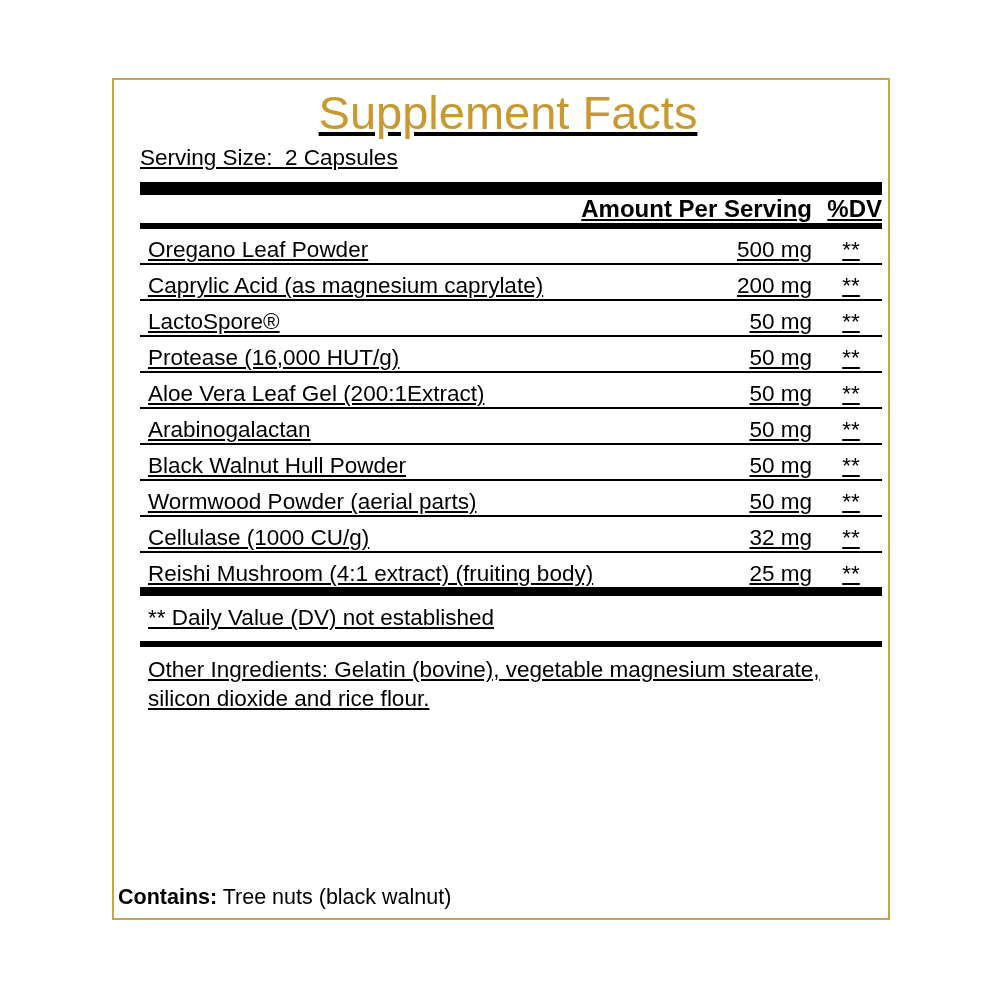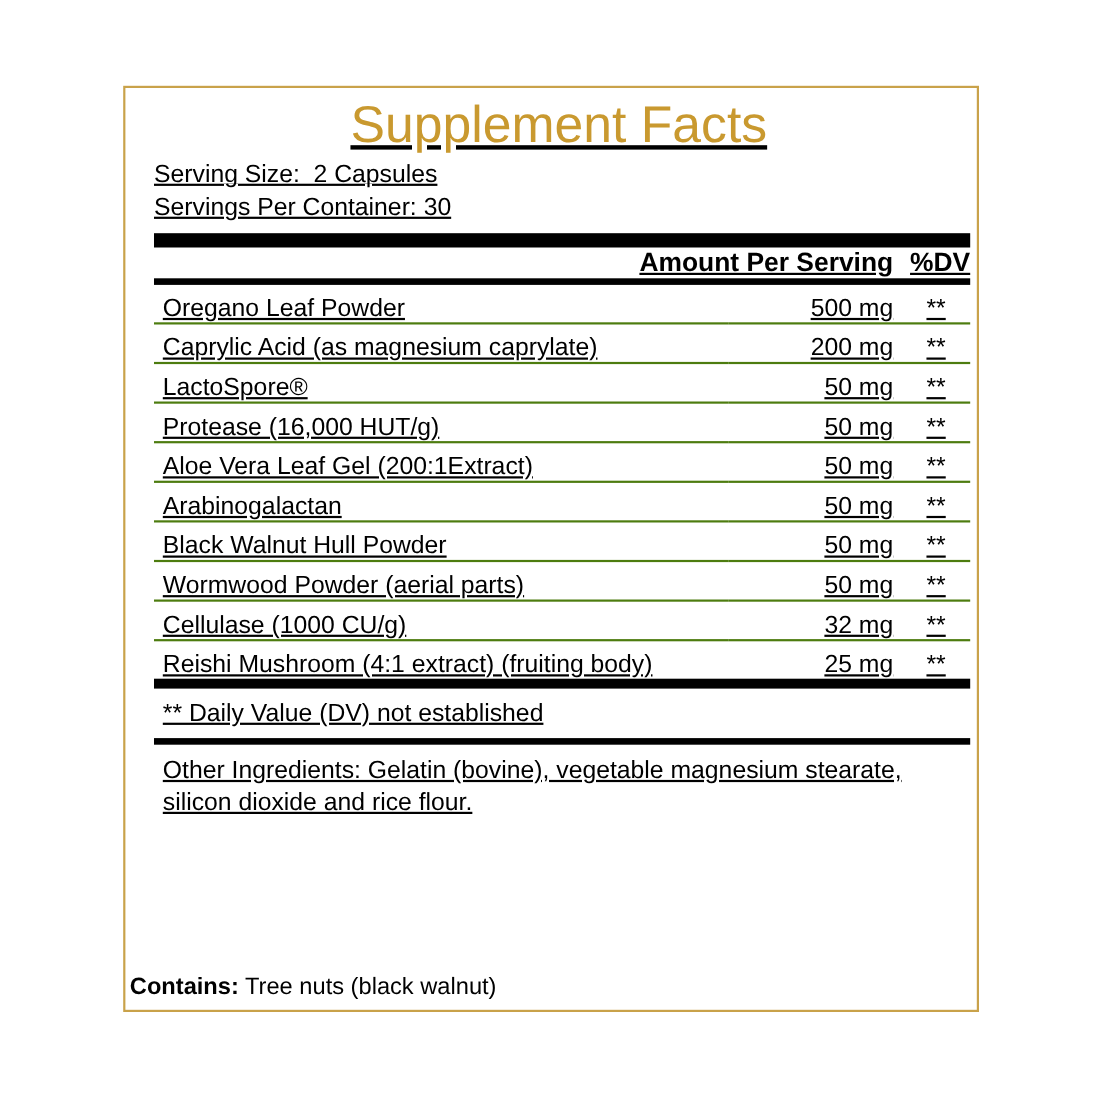--- a/index.html
+++ b/index.html
@@ -85,21 +85,21 @@
     padding-right: 8px !important;
   }
   .hdr-dv {
     text-align: right;
     width: 62px;
   }
 
   .ing-row td {
     font-size: 22.5px;
     padding: 6px 0 6px 0;
-    border-top: 2px solid #4d7c0f;
+    border-top: 2px solid #000000;
   }
   .ing-row.first td {
     border-top: none;
     margin-top: 12px;
   }
   .ing-name {
     padding-left: 8px !important;
   }
   .ing-amt {
     text-align: right;
@@ -143,21 +143,20 @@
 </head>
 <body>
 
 <div class="panel"></div>
 
 <div class="inner">
 
   <div class="title">Supplement Facts</div>
 
   <div class="serving-line">Serving Size:  2 Capsules</div>
-  <div class="serving-line">Servings Per Container: 30</div>
 
   <div class="rule-thick"></div>
 
   <table class="facts">
     <tbody>
         <tr class="hdr-row">
       <td></td>
       <td class="hdr-amt">Amount Per Serving</td>
       <td class="hdr-dv">%DV</td>
     </tr>

